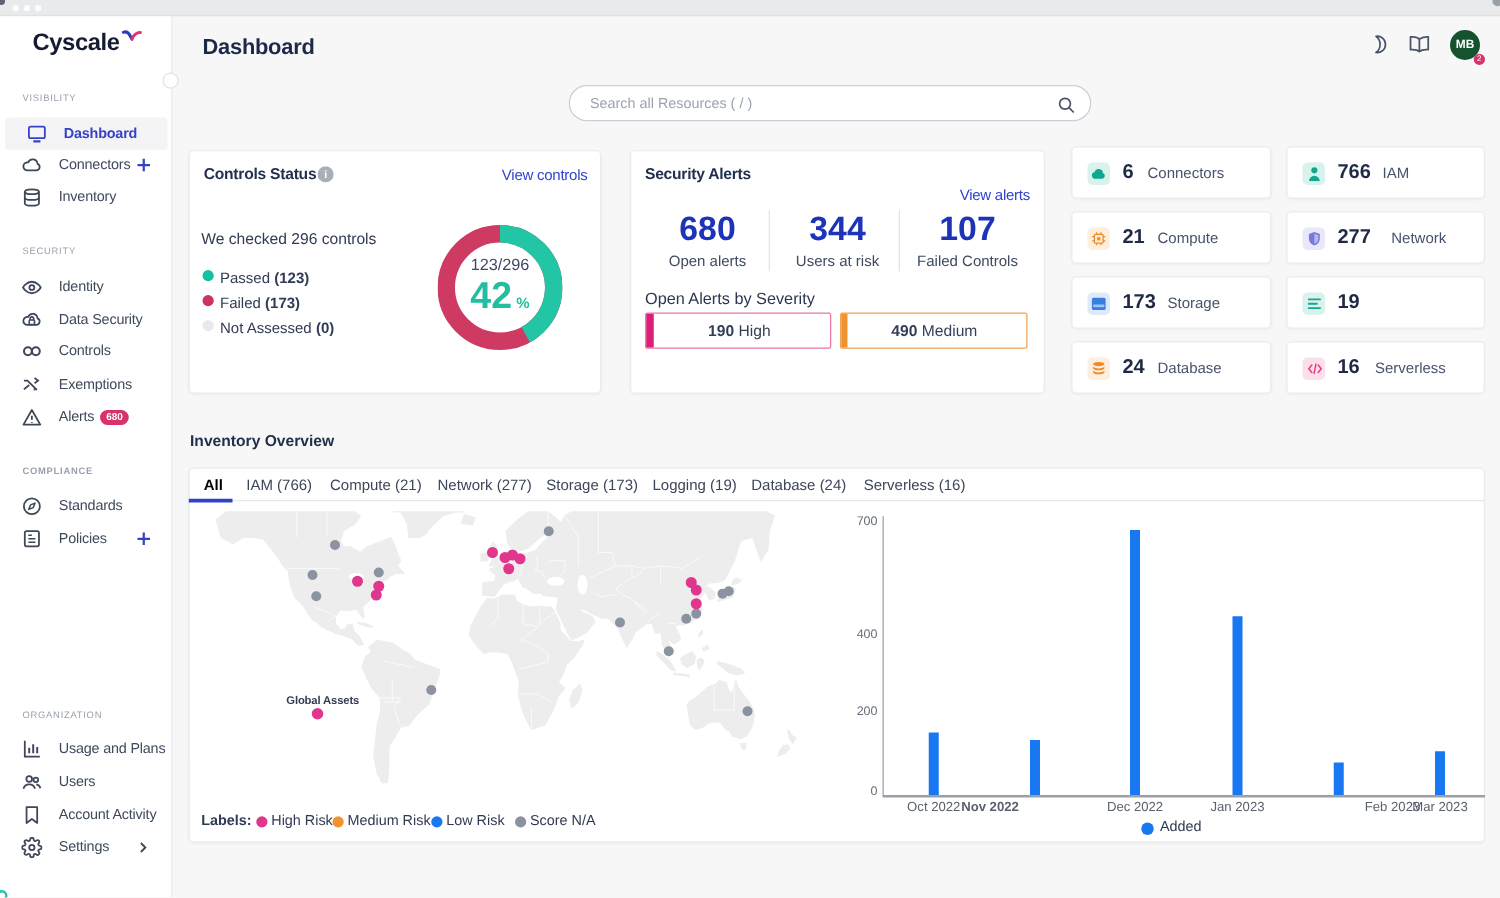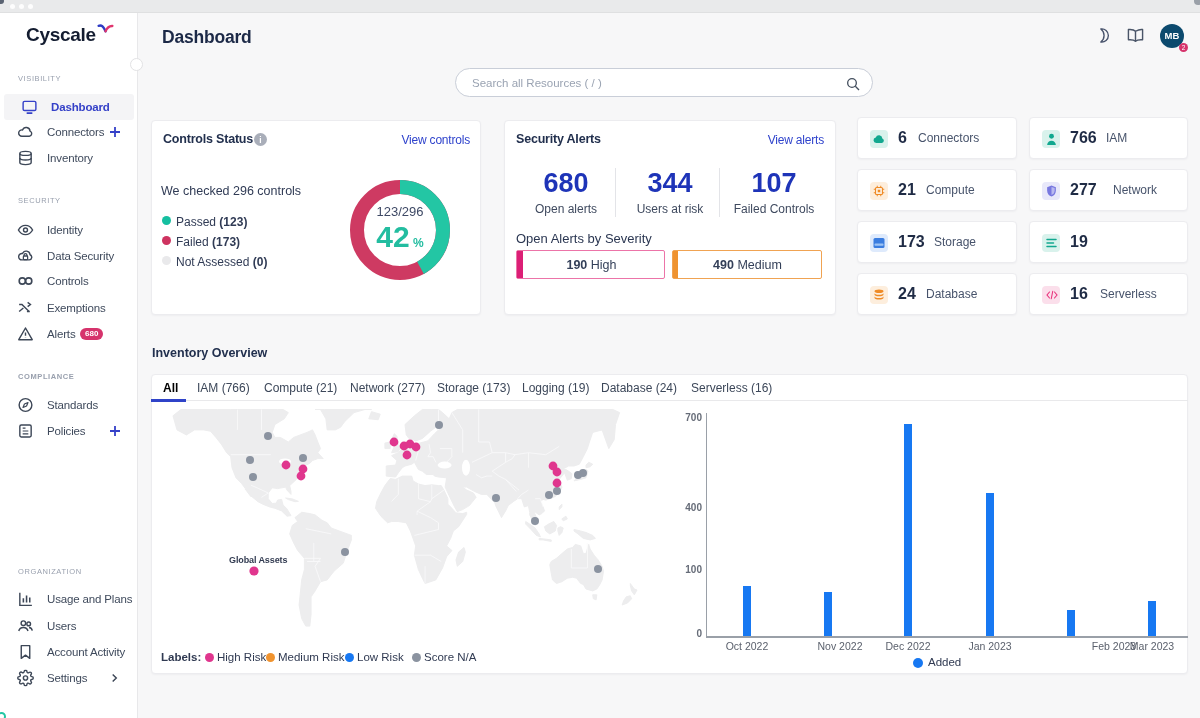--- a/index.html
+++ b/index.html
@@ -19,34 +19,34 @@
 .nav .tx { position:absolute; left:47px; top:50%; transform:translateY(-50%); font-size:11.5px; letter-spacing:-0.15px; color:#3f4a5c; white-space:nowrap; }
 .nav.active { background:#f4f4f6; border-radius:3px; left:4px; width:130px; }
 .nav.active .tx { color:#3541c8; font-weight:700; }
 .plus { position:absolute; left:109px; top:50%; transform:translateY(-50%); width:12px; height:12px; }
 .badge680 { position:absolute; left:80px; top:50%; transform:translateY(-50%); background:#d6336c; color:#fff; font-size:8px; font-weight:700; border-radius:8px; padding:1.5px 5px; }
 .chev { position:absolute; left:110px; top:50%; transform:translateY(-50%); width:9px; height:9px; }
 
 .h1 { position:absolute; left:162px; top:27px; font-size:17.5px; letter-spacing:-0.2px; font-weight:700; color:#1c2947; }
 .search { position:absolute; left:455px; top:68px; width:418px; height:29px; border:1px solid #c9ced8; border-radius:15px; background:#fff; }
 .search .ph { position:absolute; left:16px; top:8px; font-size:11.5px; color:#9aa3b2; }
-.avatar { position:absolute; left:1160px; top:24px; width:24px; height:24px; border-radius:50%; background:#0c4a6e; color:#fff; font-size:9.5px; font-weight:700; text-align:center; line-height:24px; }
+.avatar { position:absolute; left:1160px; top:24px; width:24px; height:24px; border-radius:50%; background:#14532d; color:#fff; font-size:9.5px; font-weight:700; text-align:center; line-height:24px; }
 .avbadge { position:absolute; left:1179px; top:43px; width:9px; height:9px; border-radius:50%; background:#d6336c; color:#fff; font-size:6.5px; text-align:center; line-height:9px; }
 
 .card { position:absolute; background:#fff; border:1px solid #ececef; border-radius:4px; box-shadow:0 1px 2px rgba(16,24,40,.04); }
 .ctitle { position:absolute; font-size:13px; font-weight:700; color:#22304e; }
 .link { position:absolute; font-size:12px; color:#2f43cc; font-weight:500; }
 
 .mini { position:absolute; width:160px; height:42px; background:#fff; border:1px solid #ececef; border-radius:4px; box-shadow:0 1px 2px rgba(16,24,40,.04); }
 .mini .ibox { position:absolute; left:12px; top:12px; width:18px; height:18px; border-radius:4px; }
 .mini .num { position:absolute; left:40px; top:50%; transform:translateY(-50%); font-size:16px; font-weight:700; color:#1f2b45; }
 .mini .lab { position:absolute; top:50%; transform:translateY(-50%); font-size:12px; color:#47536b; }
 
 .tab { position:absolute; font-size:12px; color:#3c4759; white-space:nowrap; }
-.axlbl { position:absolute; font-size:10px; color:#666c78;font-weight:bold; }
+.axlbl { position:absolute; font-size:10px; color:#666c78; }
 .xlbl { position:absolute; font-size:10.5px; color:#5b616d; transform:translateX(-50%); white-space:nowrap; }
 .leg { position:absolute; font-size:12px; color:#303a52; white-space:nowrap; }
 .ldot { position:absolute; width:10px; height:10px; border-radius:50%; }
 </style>
 </head>
 <body>
 <div class="topbar">
   <div class="dot" style="left:10px;"></div>
   <div class="dot" style="left:19px;"></div>
   <div class="dot" style="left:28px;"></div>
@@ -213,21 +213,21 @@
   <g transform="rotate(-90 50 50)">
     <circle cx="50" cy="50" r="43" fill="none" stroke="#ce3a62" stroke-width="14"></circle>
     <circle cx="50" cy="50" r="43" fill="none" stroke="#23c6a4" stroke-width="14" stroke-dasharray="113.47 156.7"></circle>
   </g>
 </svg>
 <div class="abs" style="left:350px; top:204px; width:100px; text-align:center; font-size:13px; color:#3e4965;">123/296</div>
 <div class="abs" style="left:350px; top:220px; width:100px; text-align:center;"><span style="font-size:30px; font-weight:700; color:#23bda0;">42</span><span style="font-size:12px; font-weight:700; color:#23bda0;"> %</span></div>
 
 <div class="card" style="left:504px; top:120px; width:332px; height:195px;"></div>
 <div class="ctitle" style="left:516px; top:132px; font-size:12.5px; letter-spacing:-0.2px;">Security Alerts</div>
-<div class="link" style="right:376px; top:133px; letter-spacing:-0.2px;text-align:right;">View alerts</div>
+<div class="link" style="right:376px; top:149px; letter-spacing:-0.2px;text-align:right;">View alerts</div>
 <div class="abs" style="left:516px; top:168px; width:100px; text-align:center;">
   <div style="font-size:27px; font-weight:700; color:#1e34b8;">680</div>
   <div style="font-size:12px; color:#3f4a5f; margin-top:3px;">Open alerts</div>
 </div>
 <div class="abs" style="left:620px; top:168px; width:100px; text-align:center;">
   <div style="font-size:27px; font-weight:700; color:#1e34b8;">344</div>
   <div style="font-size:12px; color:#3f4a5f; margin-top:3px;">Users at risk</div>
 </div>
 <div class="abs" style="left:724px; top:168px; width:100px; text-align:center;">
   <div style="font-size:27px; font-weight:700; color:#1e34b8;">107</div>
@@ -444,30 +444,30 @@
 <div class="leg" style="left:278px; top:651px; font-size:11.5px;">Medium Risk</div>
 <div class="ldot" style="left:345px; top:652.5px; width:9px; height:9px; background:#1778f2;"></div>
 <div class="leg" style="left:357px; top:651px; font-size:11.5px;">Low Risk</div>
 <div class="ldot" style="left:412px; top:652.5px; width:9px; height:9px; background:#8b93a0;"></div>
 <div class="leg" style="left:424px; top:651px; font-size:11.5px;">Score N/A</div>
 
 <div class="abs" style="left:706px; top:413px; width:1px; height:223px; background:#9aa0a8;"></div>
 <div class="abs" style="left:706px; top:636px; width:482px; height:1.5px; background:#9aa0a8;"></div>
 <div class="axlbl" style="left:682px; top:412px; width:20px; text-align:right;">700</div>
 <div class="axlbl" style="left:682px; top:502px; width:20px; text-align:right;">400</div>
-<div class="axlbl" style="left:682px; top:564px; width:20px; text-align:right;">100</div>
+<div class="axlbl" style="left:682px; top:564px; width:20px; text-align:right;">200</div>
 <div class="axlbl" style="left:682px; top:628px; width:20px; text-align:right;">0</div>
 <div class="abs" style="left:743px; top:586px; width:8px; height:50px; background:#1778f2;"></div>
 <div class="abs" style="left:824px; top:592px; width:8px; height:44px; background:#1778f2;"></div>
 <div class="abs" style="left:904px; top:424px; width:8px; height:212px; background:#1778f2;"></div>
 <div class="abs" style="left:986px; top:493px; width:8px; height:143px; background:#1778f2;"></div>
 <div class="abs" style="left:1067px; top:610px; width:8px; height:26px; background:#1778f2;"></div>
 <div class="abs" style="left:1148px; top:601px; width:8px; height:35px; background:#1778f2;"></div>
 <div class="xlbl" style="left:747px; top:640px;">Oct 2022</div>
-<div class="xlbl" style="left:840px; top:640px;">Nov 2022</div>
+<div class="xlbl" style="left:792px; top:640px;font-weight:bold;">Nov 2022</div>
 <div class="xlbl" style="left:908px; top:640px;">Dec 2022</div>
 <div class="xlbl" style="left:990px; top:640px;">Jan 2023</div>
 <div class="xlbl" style="left:1106px; top:640px;padding-left:16px;">Feb 2023</div>
 <div class="xlbl" style="left:1152px; top:640px;">Mar 2023</div>
 <div class="ldot" style="left:913px; top:658px; background:#1778f2;"></div>
 <div class="leg" style="left:928px; top:656px; font-size:11.5px;">Added</div>
 
 <div class="abs" style="left:1194px; top:-3px; width:8px; height:8px; border-radius:50%; background:#9aa0a8;"></div>
 <div class="abs" style="left:-3px; top:712px; width:9px; height:9px; border-radius:50%; border:2px solid #23c6a4; background:#fff;"></div>
 

